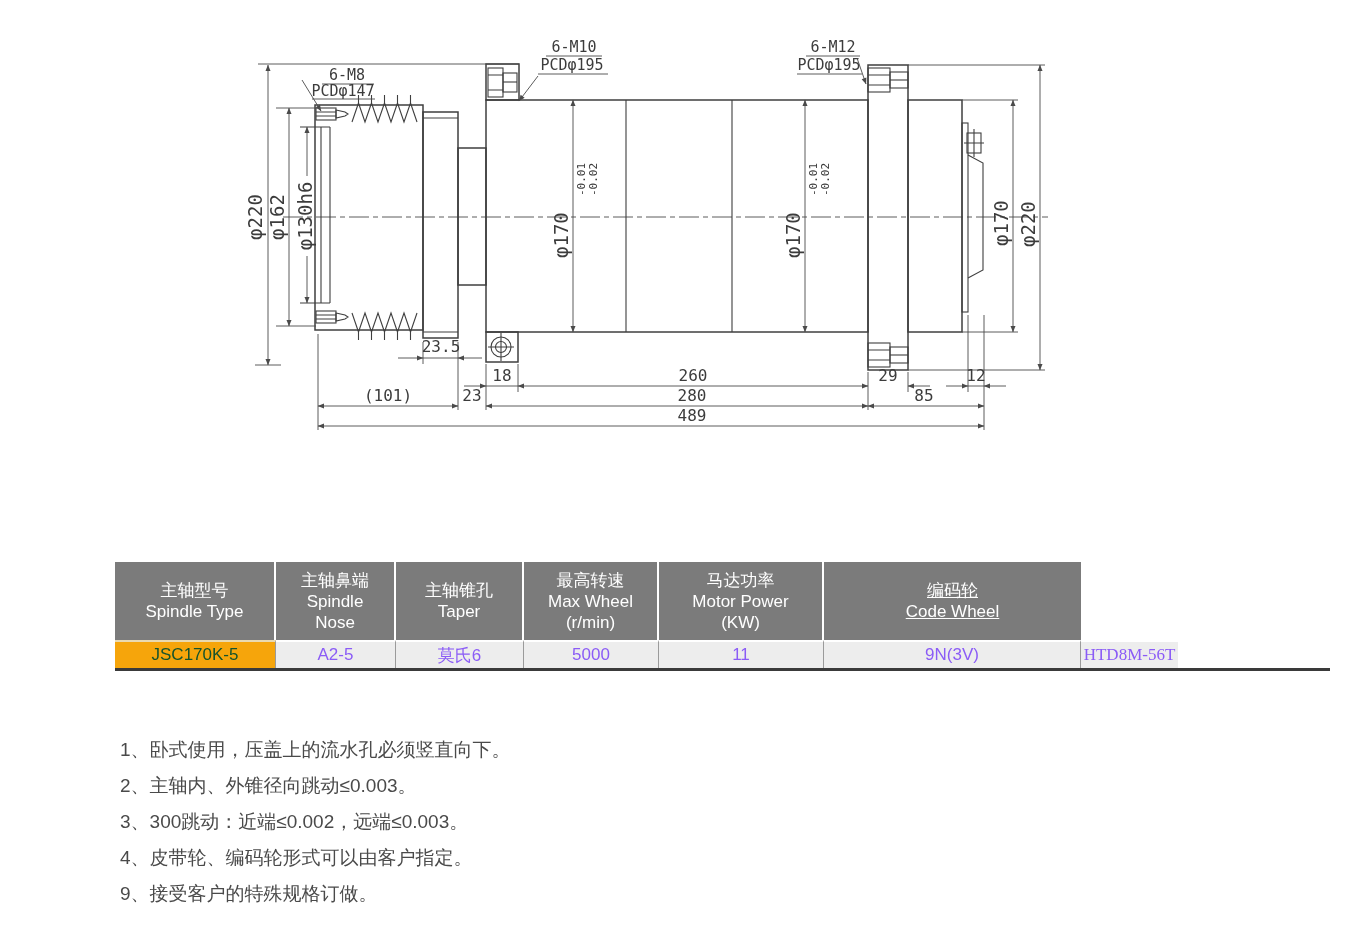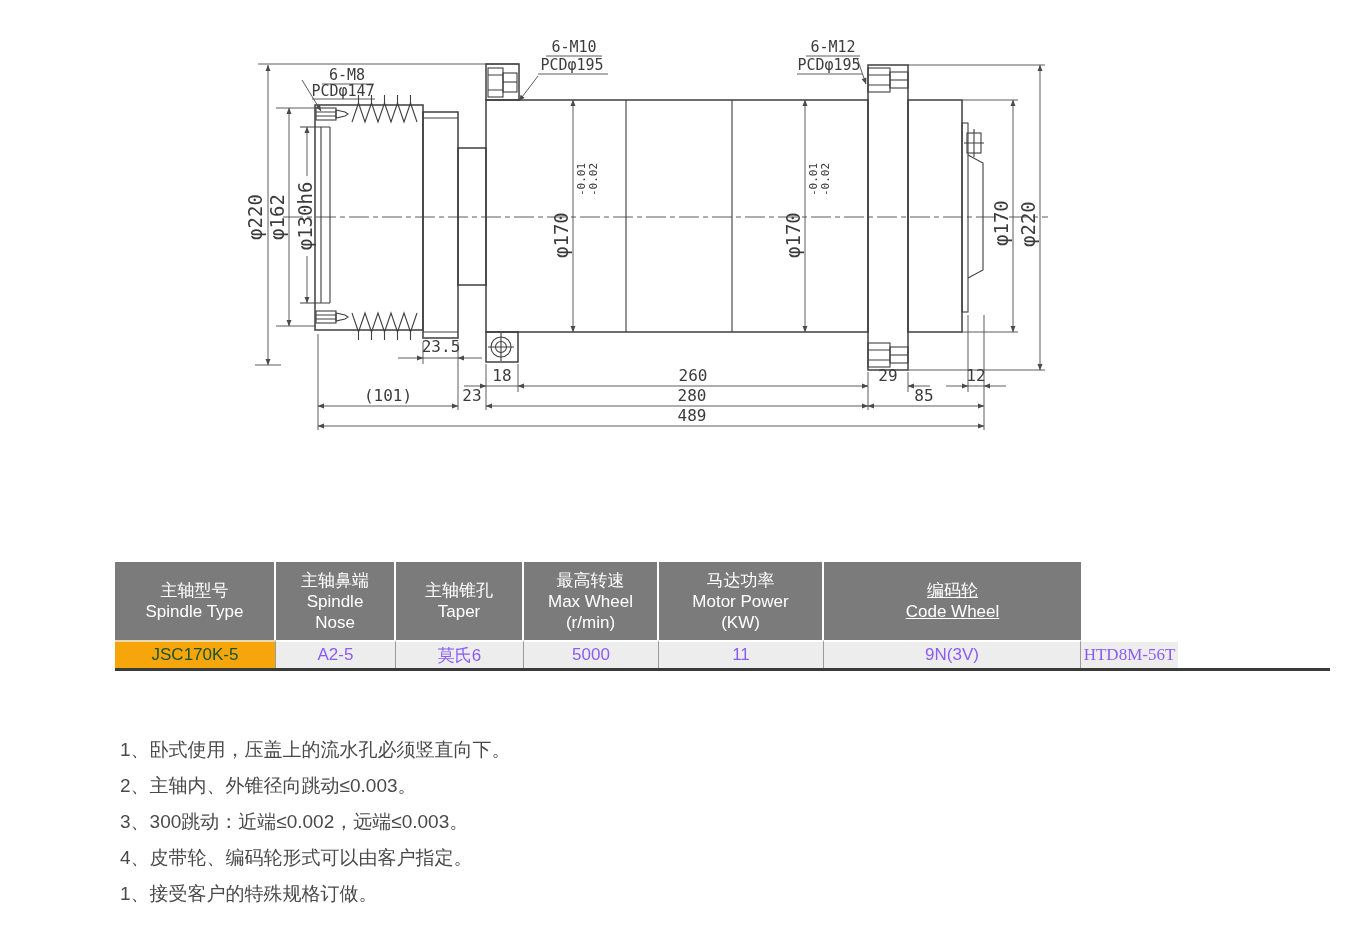--- a/index.html
+++ b/index.html
@@ -255,16 +255,16 @@
       <div class="dcell">9N(3V)</div>
       <div class="dcell">HTD8M-56T</div>
     </div>
   </div>
 
   <div class="notes">
     <div>1、卧式使用，压盖上的流水孔必须竖直向下。</div>
     <div>2、主轴内、外锥径向跳动≤0.003。</div>
     <div>3、300跳动：近端≤0.002，远端≤0.003。</div>
     <div>4、皮带轮、编码轮形式可以由客户指定。</div>
-    <div>1、接受客户的特殊规格订做。</div>
+    <div>9、接受客户的特殊规格订做。</div>
   </div>
 
 </div>
 
 </body></html>

